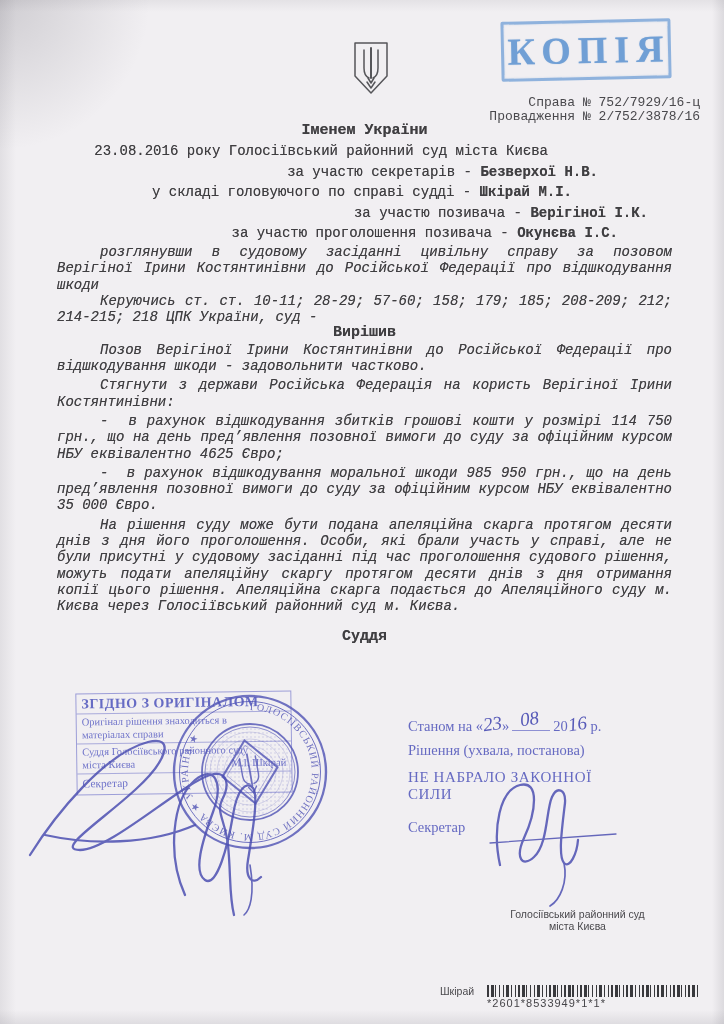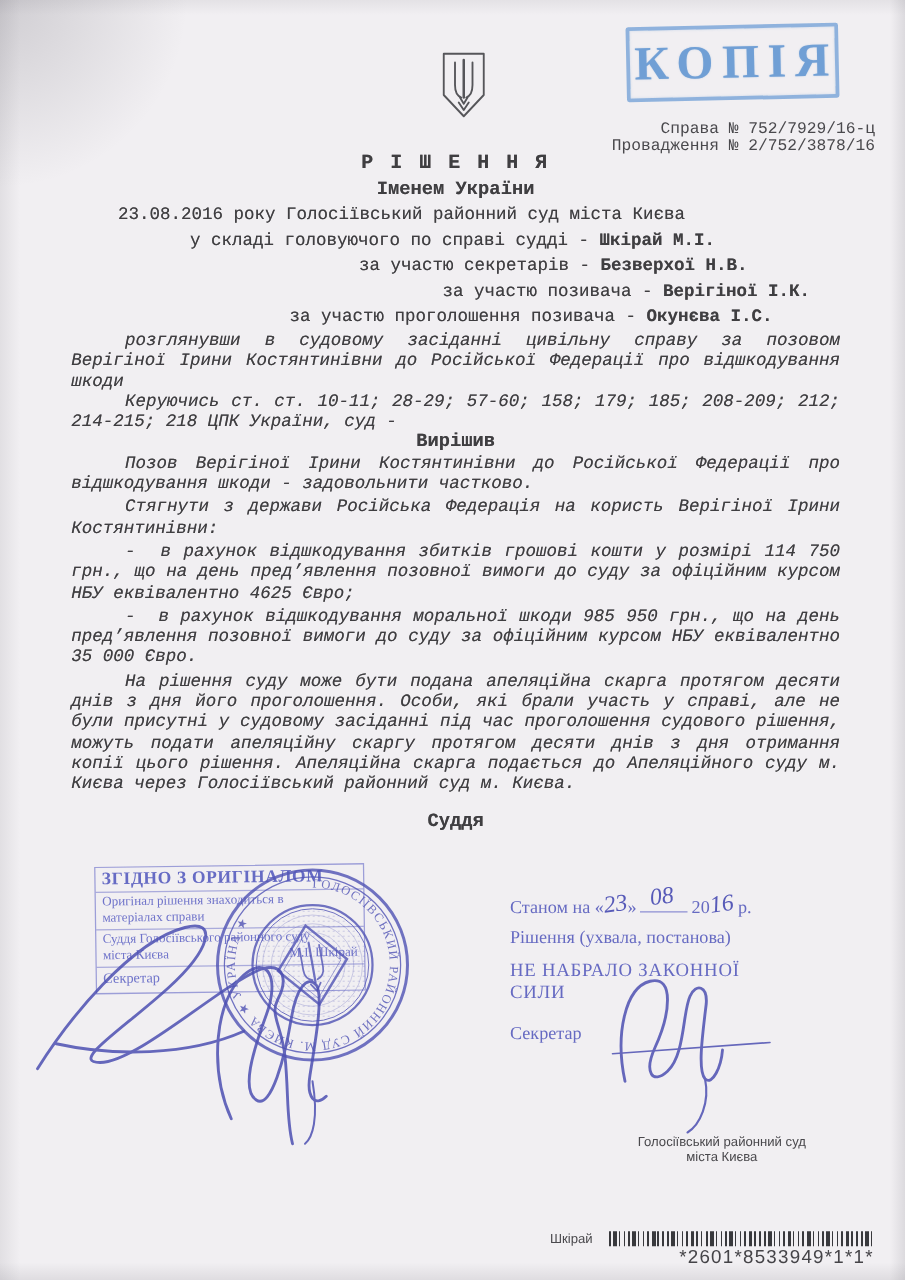--- a/index.html
+++ b/index.html
@@ -77,22 +77,22 @@
     font-family:"Liberation Sans","DejaVu Sans",sans-serif;font-size:10.5px;
     line-height:12px;color:#4a494d;}
   .clerk{position:absolute;left:440px;top:985px;
     font-family:"Liberation Sans","DejaVu Sans",sans-serif;font-size:10.5px;color:#4a494d;}
   .barcode{position:absolute;left:487px;top:985px;width:212px;height:12px;
     background-image:repeating-linear-gradient(90deg,
       #39393d 0 1.5px,transparent 1.5px 3.5px,
       #39393d 3.5px 6.5px,transparent 6.5px 8px,
       #39393d 8px 9px,transparent 9px 12px,
       #39393d 12px 13px,transparent 13px 15.5px);}
-  .barcode-num{position:absolute;left:487px;top:997px;width:212px;text-align:right;
-    font-family:"Liberation Sans","DejaVu Sans",sans-serif;font-size:15px;
+  .barcode-num{position:absolute;left:487px;top:997px;width:212px;text-align:left;
+    font-family:"Liberation Sans","DejaVu Sans",sans-serif;font-size:11px;
     letter-spacing:1px;color:#454448;}
 </style>
 </head>
 <body>
 
 <div class="page">
 
   <svg class="emblem" viewBox="0 0 38 56">
     <g fill="none" stroke="#56565a" stroke-width="1.5" stroke-linejoin="round" stroke-linecap="round">
       <path d="M3,3 H35 V36 L19,53 L3,36 Z"></path>
@@ -107,26 +107,25 @@
   <div class="copy-stamp">
     <span>КОПІЯ</span>
   </div>
 
   <div class="case-nos">
     <div>Справа № 752/7929/16-ц</div>
     <div>Провадження № 2/752/3878/16</div>
   </div>
 
   <div class="doc-text">
-    <div class="title">Р І Ш Е Н Н Я</div>
     <div class="subtitle">Іменем України</div>
 
     <div class="intro-line il0"><span>23.08.2016 року Голосіївський районний суд міста Києва</span><span class="name"></span></div>
+    <div class="intro-line il2"><span>за участю секретарів - </span><span class="name">Безверхої Н.В.</span></div>
     <div class="intro-line il1"><span>у складі головуючого по справі судді - </span><span class="name">Шкірай М.І.</span></div>
-    <div class="intro-line il2"><span>за участю секретарів - </span><span class="name">Безверхої Н.В.</span></div>
     <div class="intro-line il4"><span>за участю позивача - </span><span class="name">Верігіної І.К.</span></div>
     <div class="intro-line il5"><span>за участю проголошення позивача - </span><span class="name">Окунєва І.С.</span></div>
 
     <p class="para">розглянувши в судовому засіданні цивільну справу за позовом Верігіної Ірини Костянтинівни до Російської Федерації про відшкодування шкоди</p>
     <p class="para">Керуючись ст. ст. 10-11; 28-29; 57-60; 158; 179; 185; 208-209; 212; 214-215; 218 ЦПК України, суд -</p>
     <p class="center-h">Вирішив</p>
     <p class="para">Позов Верігіної Ірини Костянтинівни до Російської Федерації про відшкодування шкоди - задовольнити частково.</p>
     <p class="para mt3">Стягнути з держави Російська Федерація на користь Верігіної Ірини Костянтинівни:</p>
     <p class="para mt3">-&nbsp; в рахунок відшкодування збитків грошові кошти у розмірі 114&nbsp;750 грн., що на день пред’явлення позовної вимоги до суду за офіційним курсом НБУ еквівалентно 4625 Євро;</p>
     <p class="para mt3">-&nbsp; в рахунок відшкодування моральної шкоди 985&nbsp;950 грн., що на день пред’явлення позовної вимоги до суду за офіційним курсом НБУ еквівалентно 35&nbsp;000 Євро.</p>

